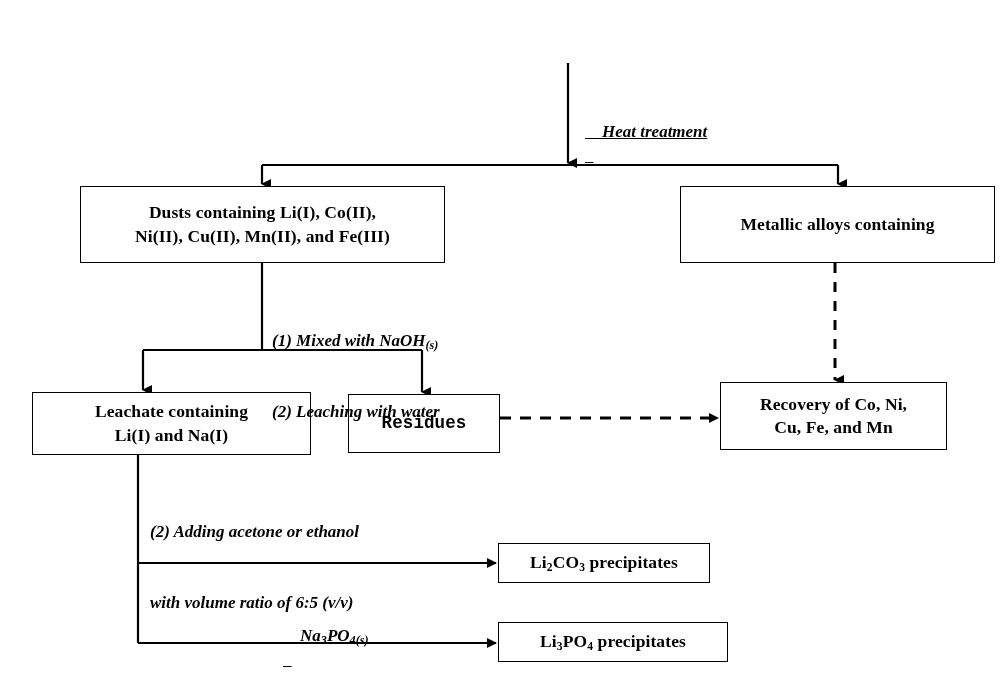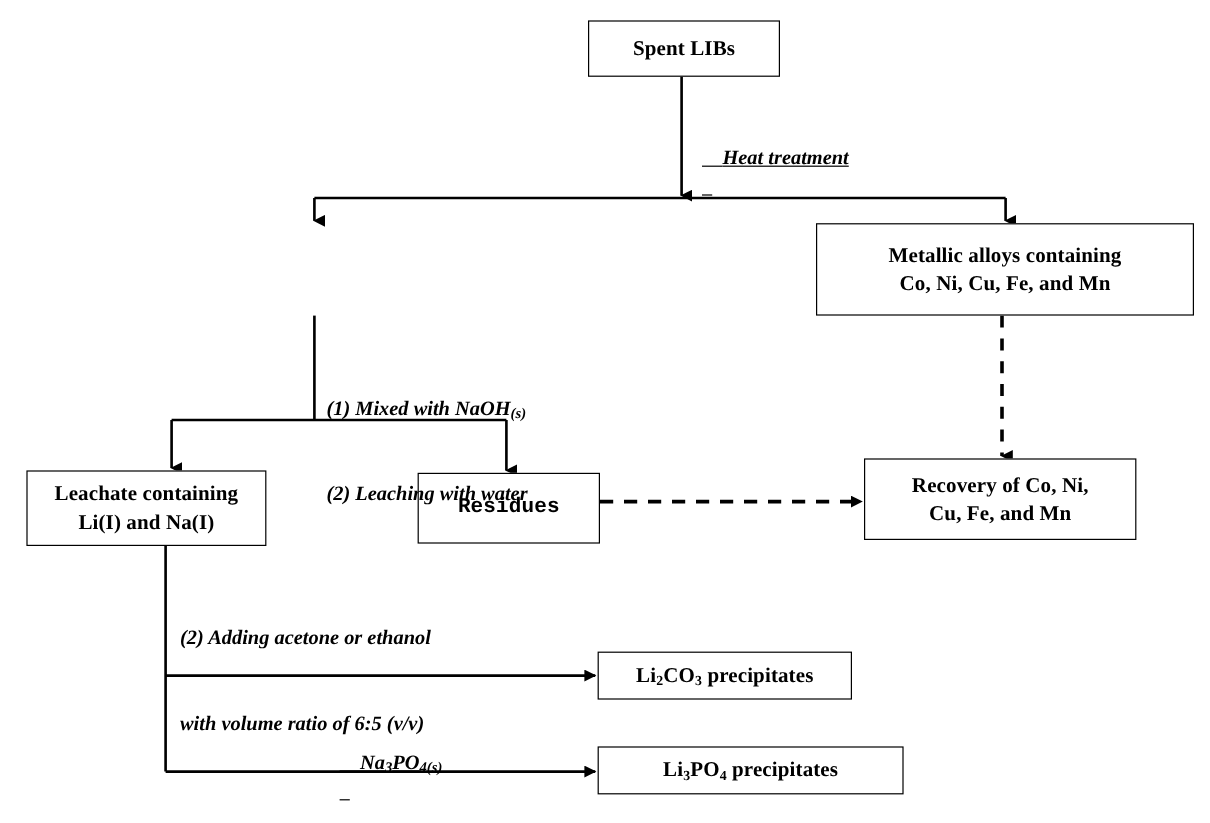--- a/index.html
+++ b/index.html
@@ -107,42 +107,44 @@
       <line x1="500" y1="418" x2="718" y2="418" stroke="#000000" stroke-width="3" stroke-dasharray="11 9" marker-end="url(#arrowRight)"></line>
     </g>
 
     <g>
       <line x1="138" y1="455" x2="138" y2="643" stroke="#000000" stroke-width="2.2"></line>
       <line x1="138" y1="563" x2="496" y2="563" stroke="#000000" stroke-width="2.2" marker-end="url(#arrowRight)"></line>
       <line x1="138" y1="643" x2="496" y2="643" stroke="#000000" stroke-width="2.2" marker-end="url(#arrowRight)"></line>
     </g>
   </svg>
 
-  <div class="node" style="left:490px; top:17px; width:160px; height:47px;">
-    <div class="inner">Spent LIBs</div>
-  </div>
 
   <div class="edge-label" style="left:585px; top:96px;text-decoration:underline;">
     <span>Heat treatment</span>
   </div>
 
+  <div class="node" style="left:80px; top:186px; width:365px; height:77px;">
+    <div class="inner">
+      <div>Dusts containing Li(I), Co(II),</div>
+      <div>Ni(II), Cu(II), Mn(II), and Fe(III)</div>
+    </div>
+  </div>
 
   <div class="node" style="left:680px; top:186px; width:315px; height:77px;justify-content:flex-end;">
     <div class="inner">
       <div>Metallic alloys containing</div>
-      <div>Co, Ni, Cu, Fe, and Mn</div>
     </div>
   </div>
 
   <div class="edge-label" style="left:272px; top:281px;">
     <div><span>(1) Mixed with NaOH</span><span class="sml">(s)</span></div>
     <div>(2) Leaching with water</div>
   </div>
 
-  <div class="node" style="left:22px; top:392px; width:200px; height:63px;">
+  <div class="node" style="left:32px; top:392px; width:279px; height:63px;">
     <div class="inner">
       <div>Leachate containing</div>
       <div>Li(I) and Na(I)</div>
     </div>
   </div>
 
   <div class="node" style="left:348px; top:394px; width:152px; height:59px;font-family:Liberation Mono, monospace;">
     <div class="inner">Residues</div>
   </div>
 
@@ -159,17 +161,17 @@
   </div>
 
   <div class="node" style="left:498px; top:543px; width:212px; height:40px;">
     <div class="inner"><span>Li</span><sub>2</sub><span>CO</span><sub>3</sub><span> precipitates</span></div>
   </div>
 
   <div class="edge-label" style="left:283px; top:600px;text-decoration:underline;">
     <span>Na</span><span class="sml">3</span><span>PO</span><span class="sml">4(s)</span>
   </div>
 
-  <div class="node" style="left:498px; top:622px; width:255px; height:40px;">
+  <div class="node" style="left:498px; top:622px; width:230px; height:40px;">
     <div class="inner"><span>Li</span><sub>3</sub><span>PO</span><sub>4</sub><span> precipitates</span></div>
   </div>
 
 </div>
 
 </body></html>

